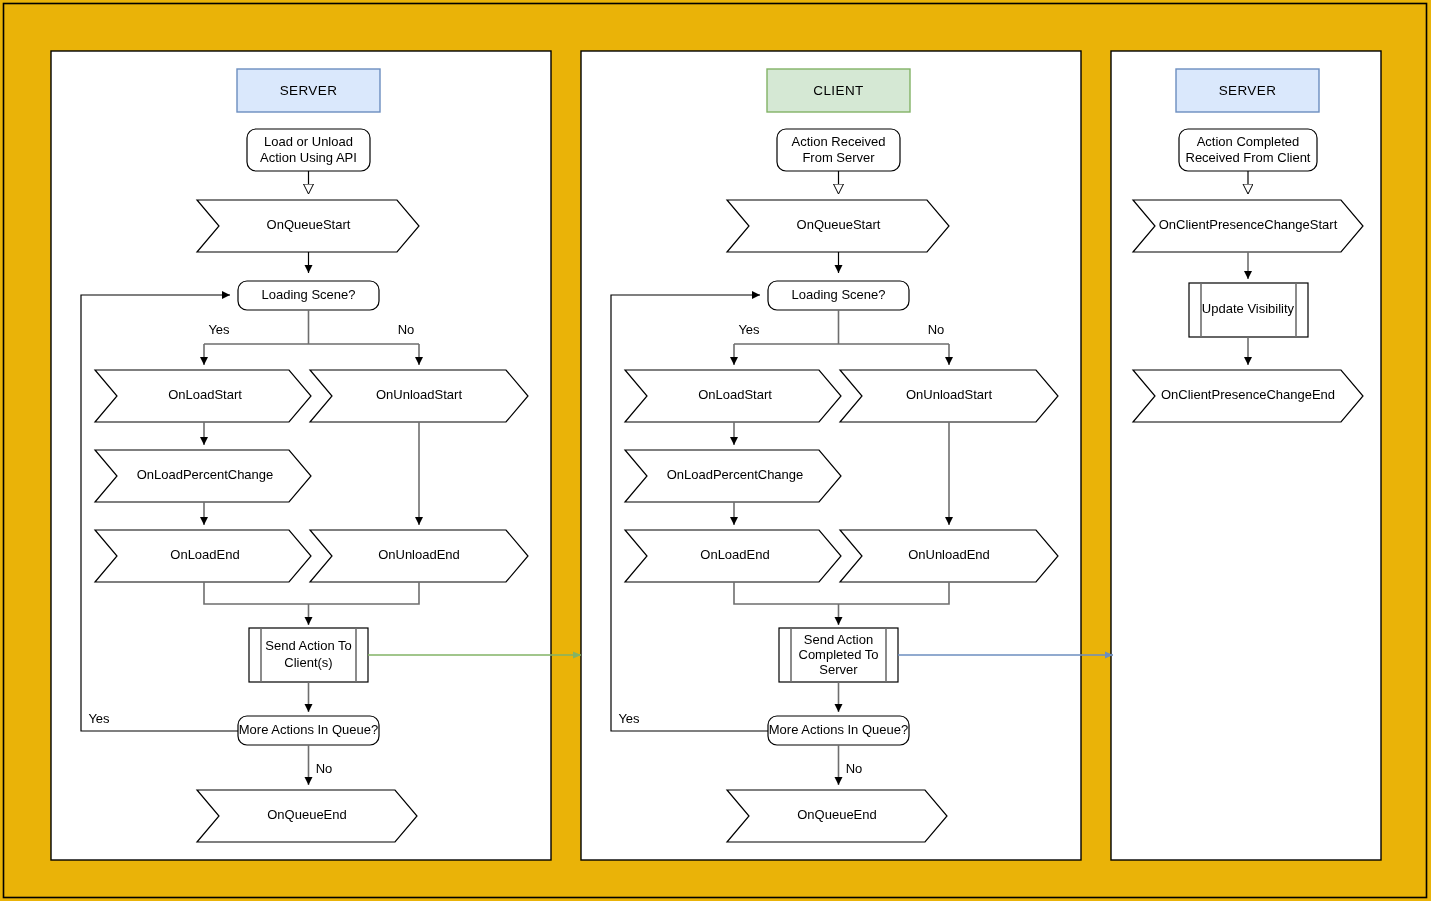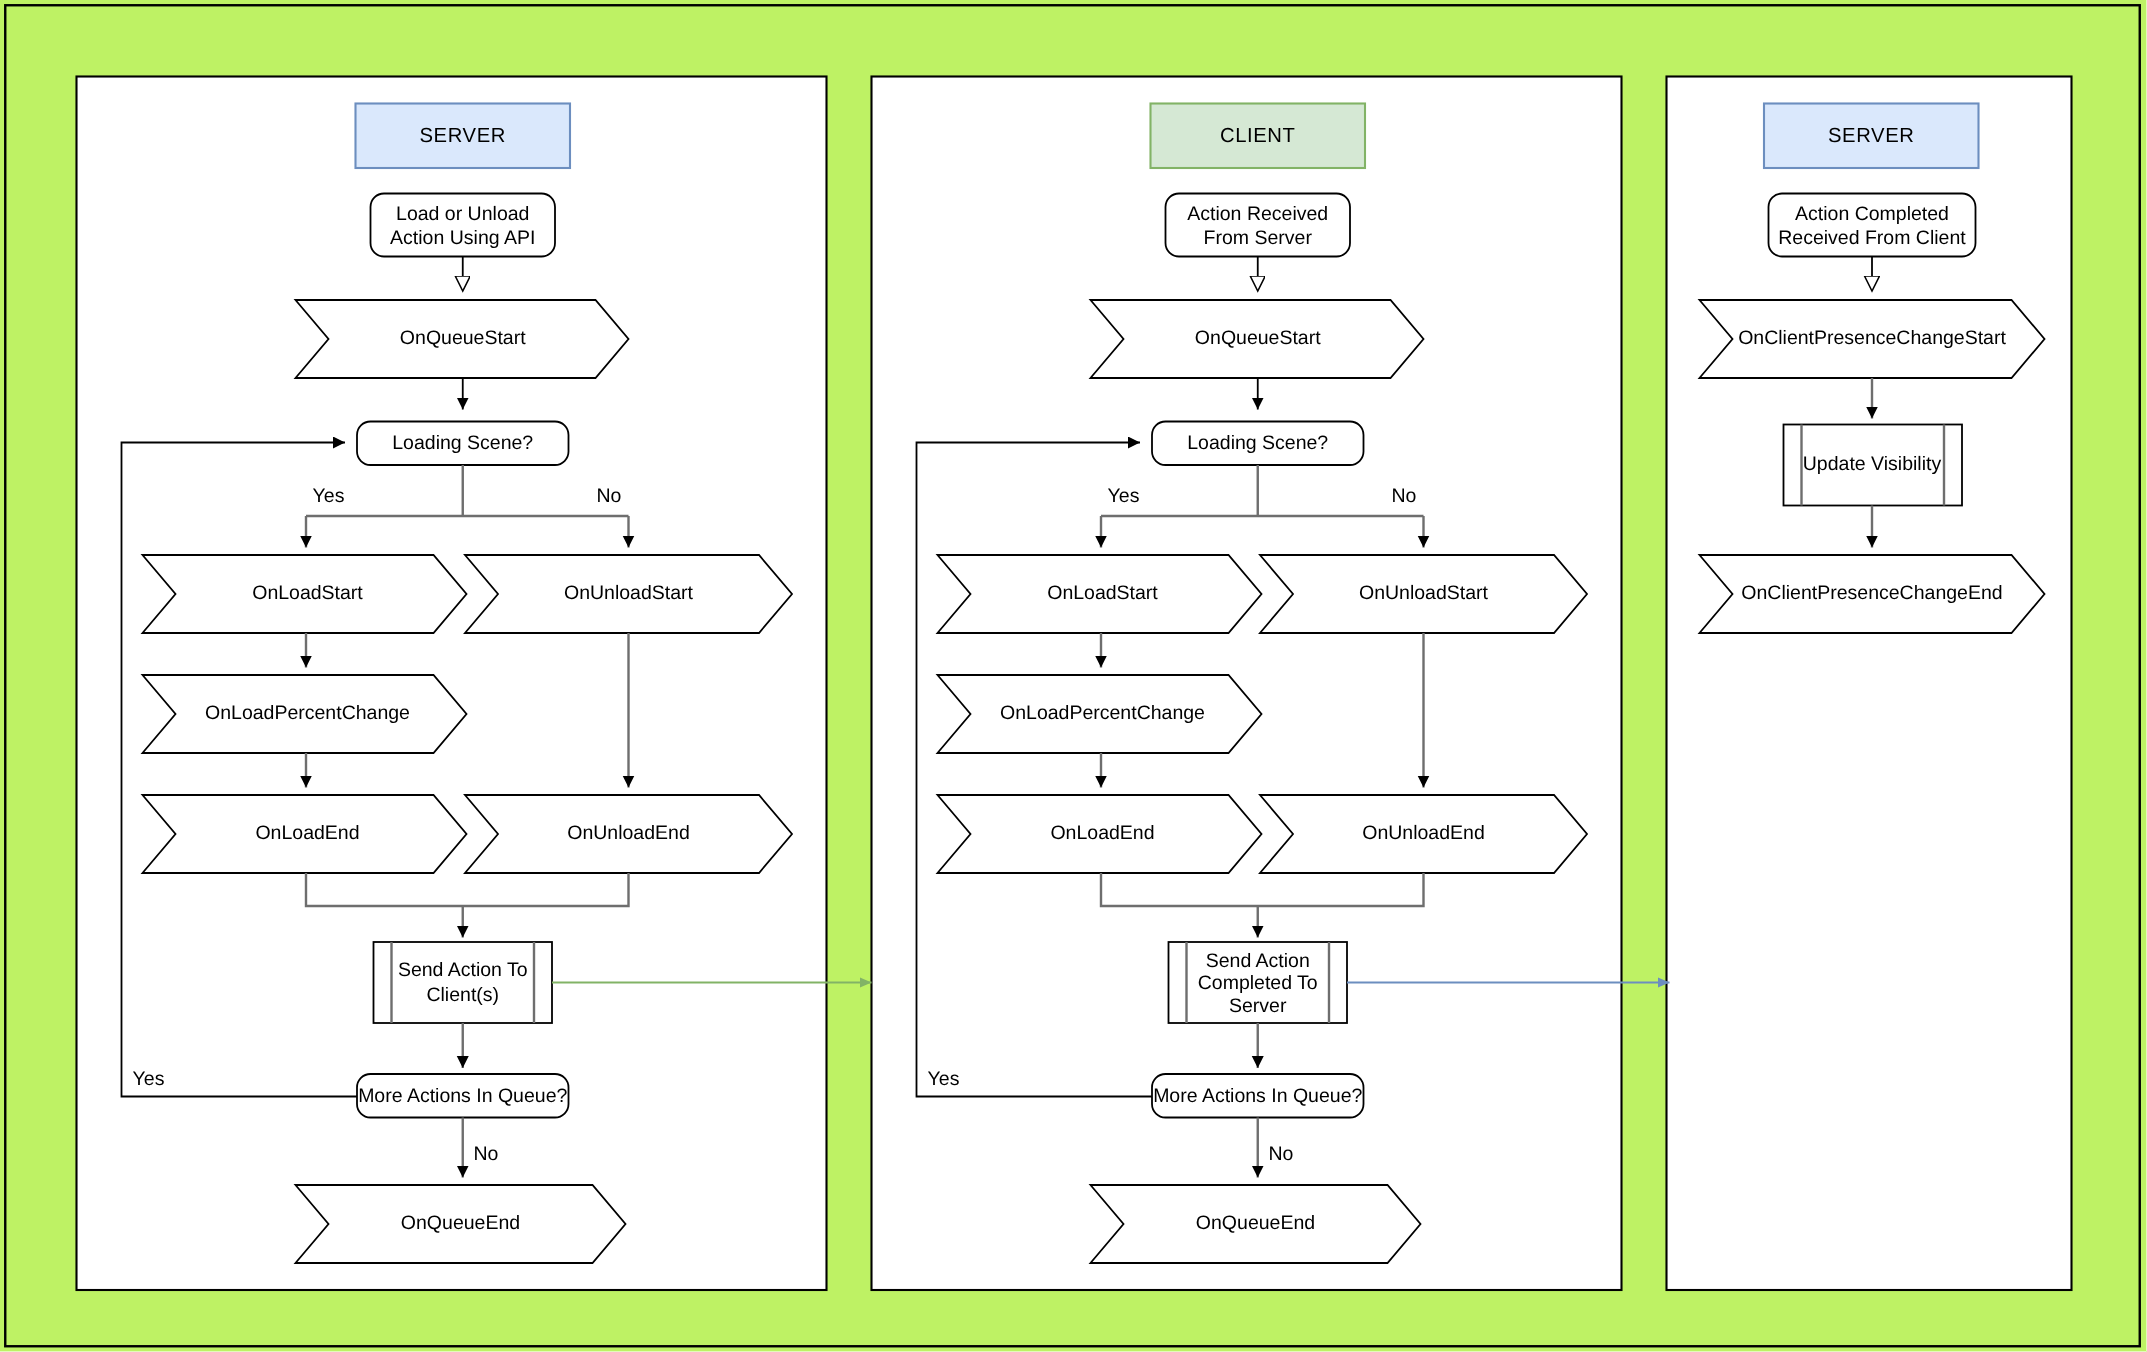--- a/index.html
+++ b/index.html
@@ -7,21 +7,21 @@
     padding: 0;
     background: #ffffff;
   }
   body {
     font-family: "Liberation Sans", sans-serif;
   }
   #stage {
     position: relative;
     width: 1431px;
     height: 901px;
-    background: #bef264;
+    background: #eab308;
     overflow: hidden;
   }
   #stage svg {
     position: absolute;
     left: 0;
     top: 0;
   }
   .shp { fill: #ffffff; stroke: #000000; stroke-width: 1.2; }
   .hdr-srv { fill: #dae8fc; stroke: #6c8ebf; stroke-width: 1.4; }
   .hdr-cli { fill: #d5e8d4; stroke: #82b366; stroke-width: 1.4; }

